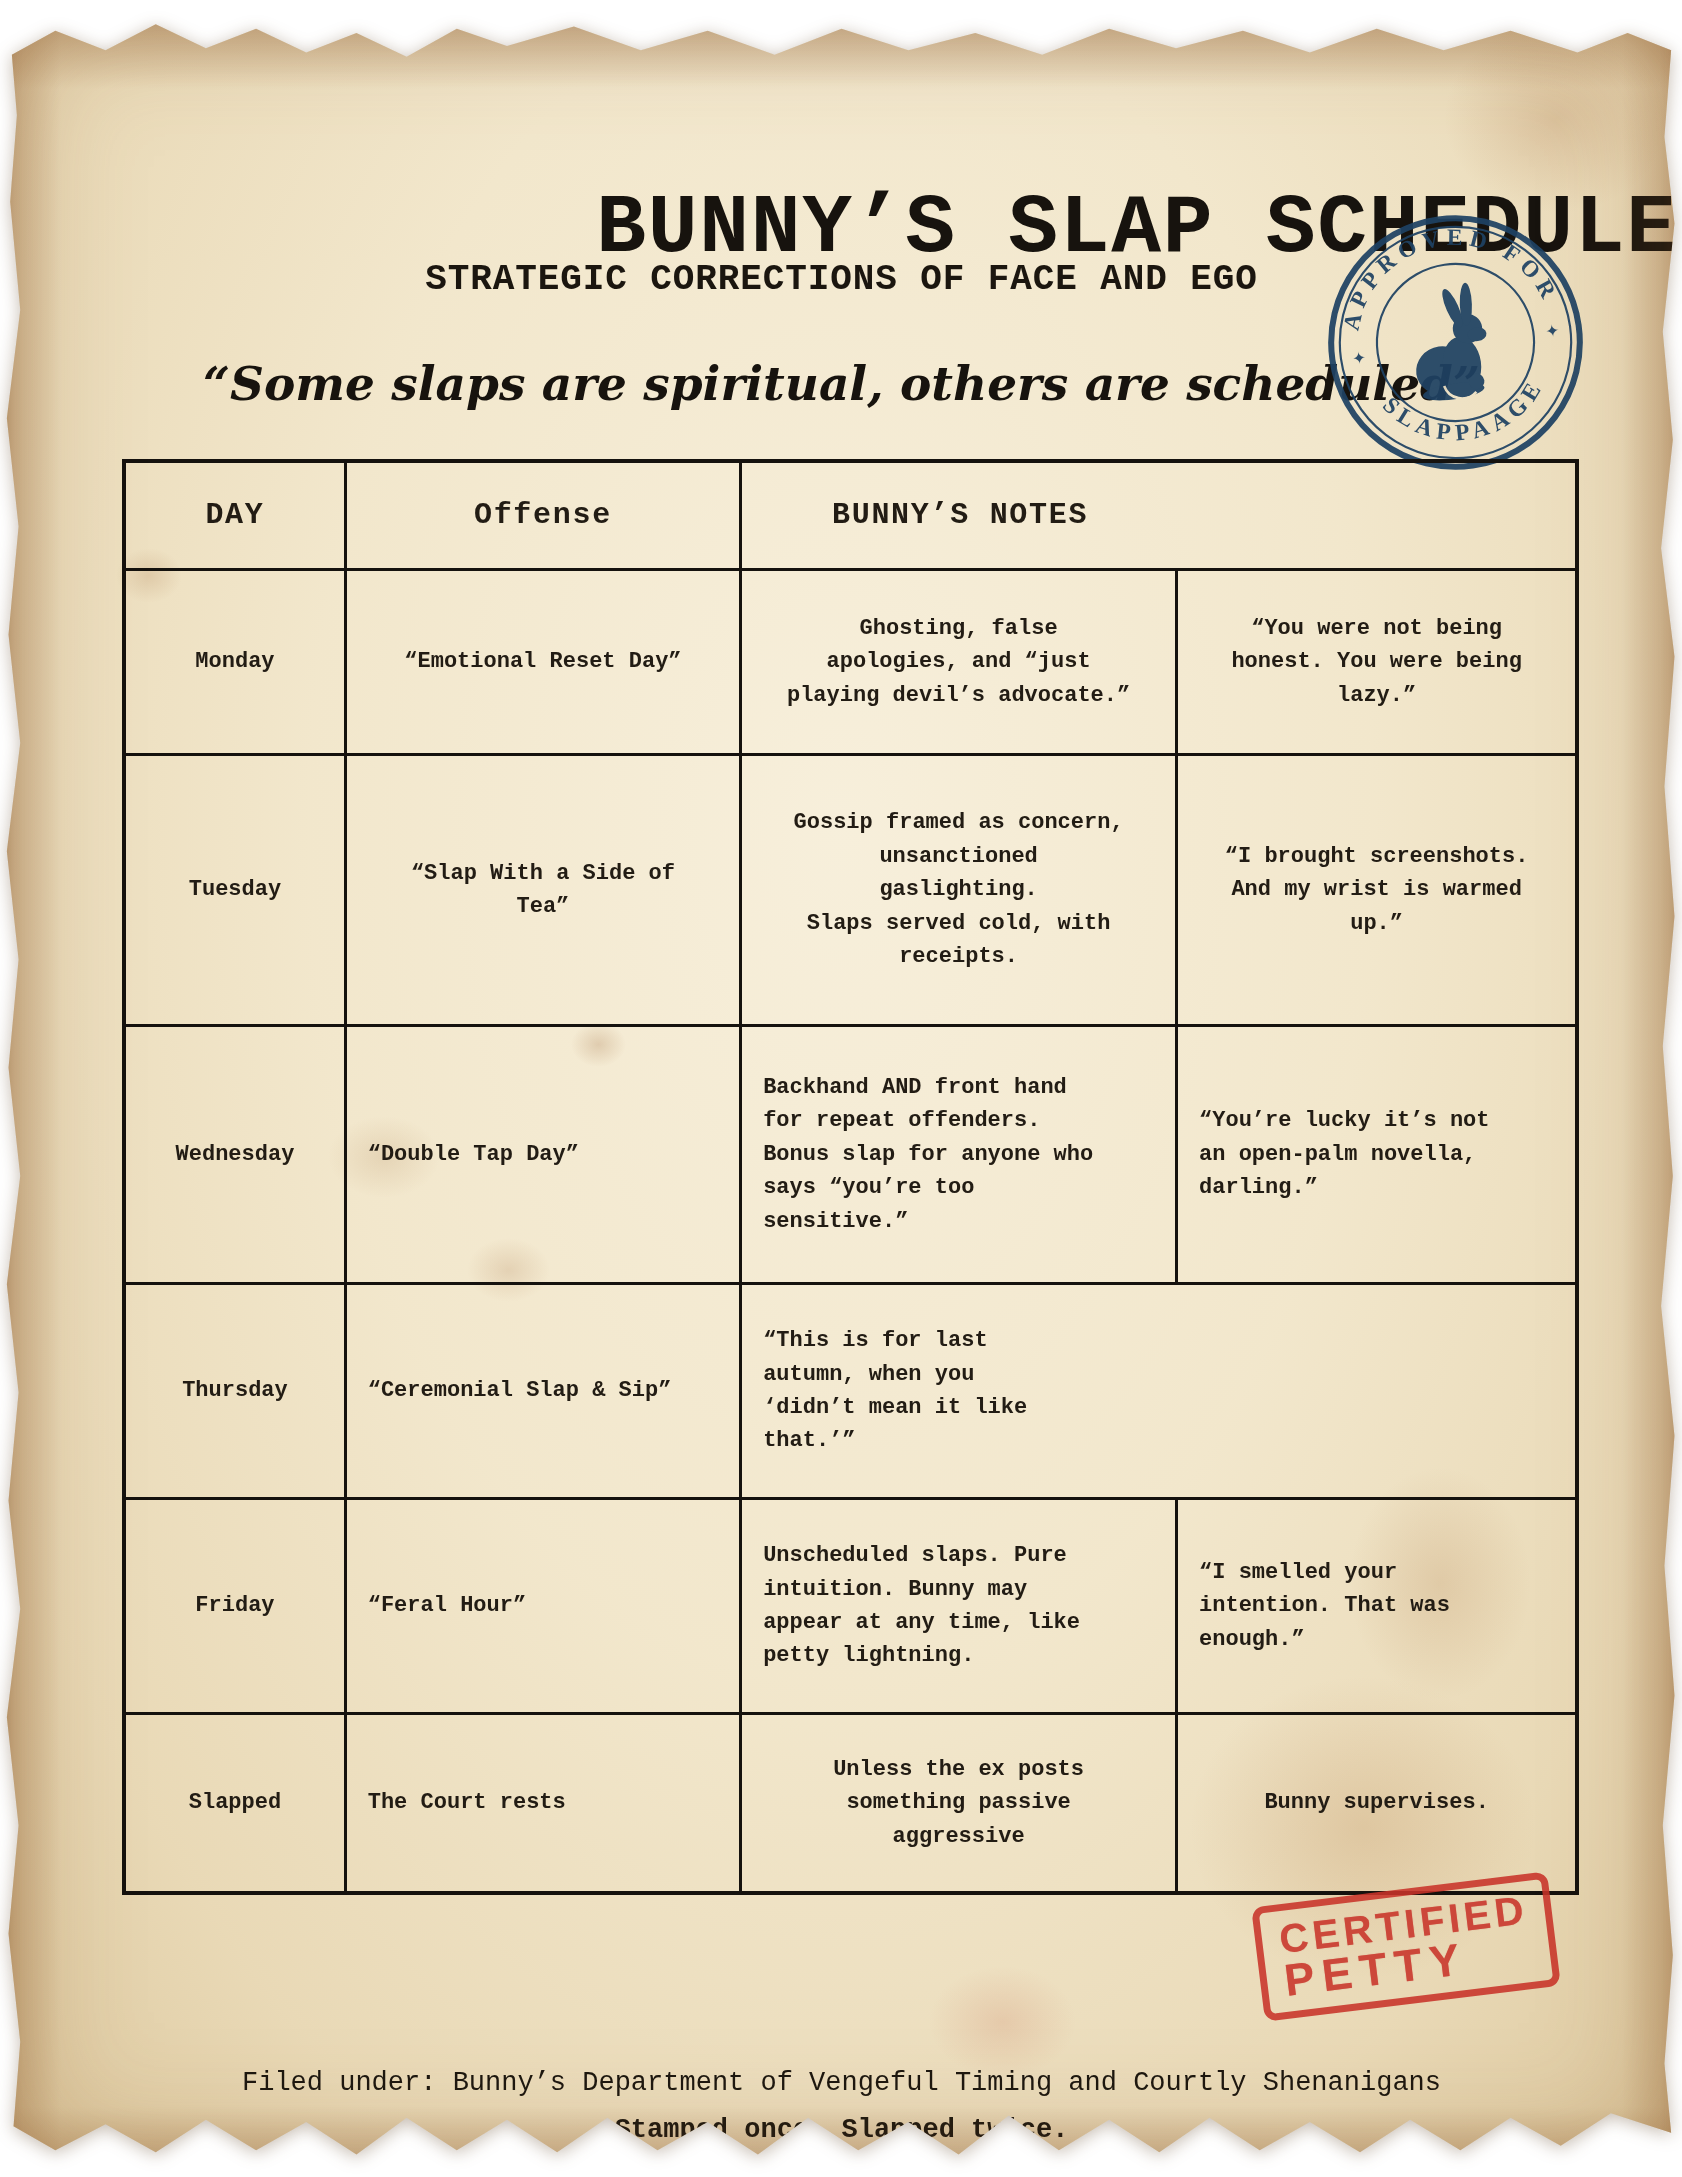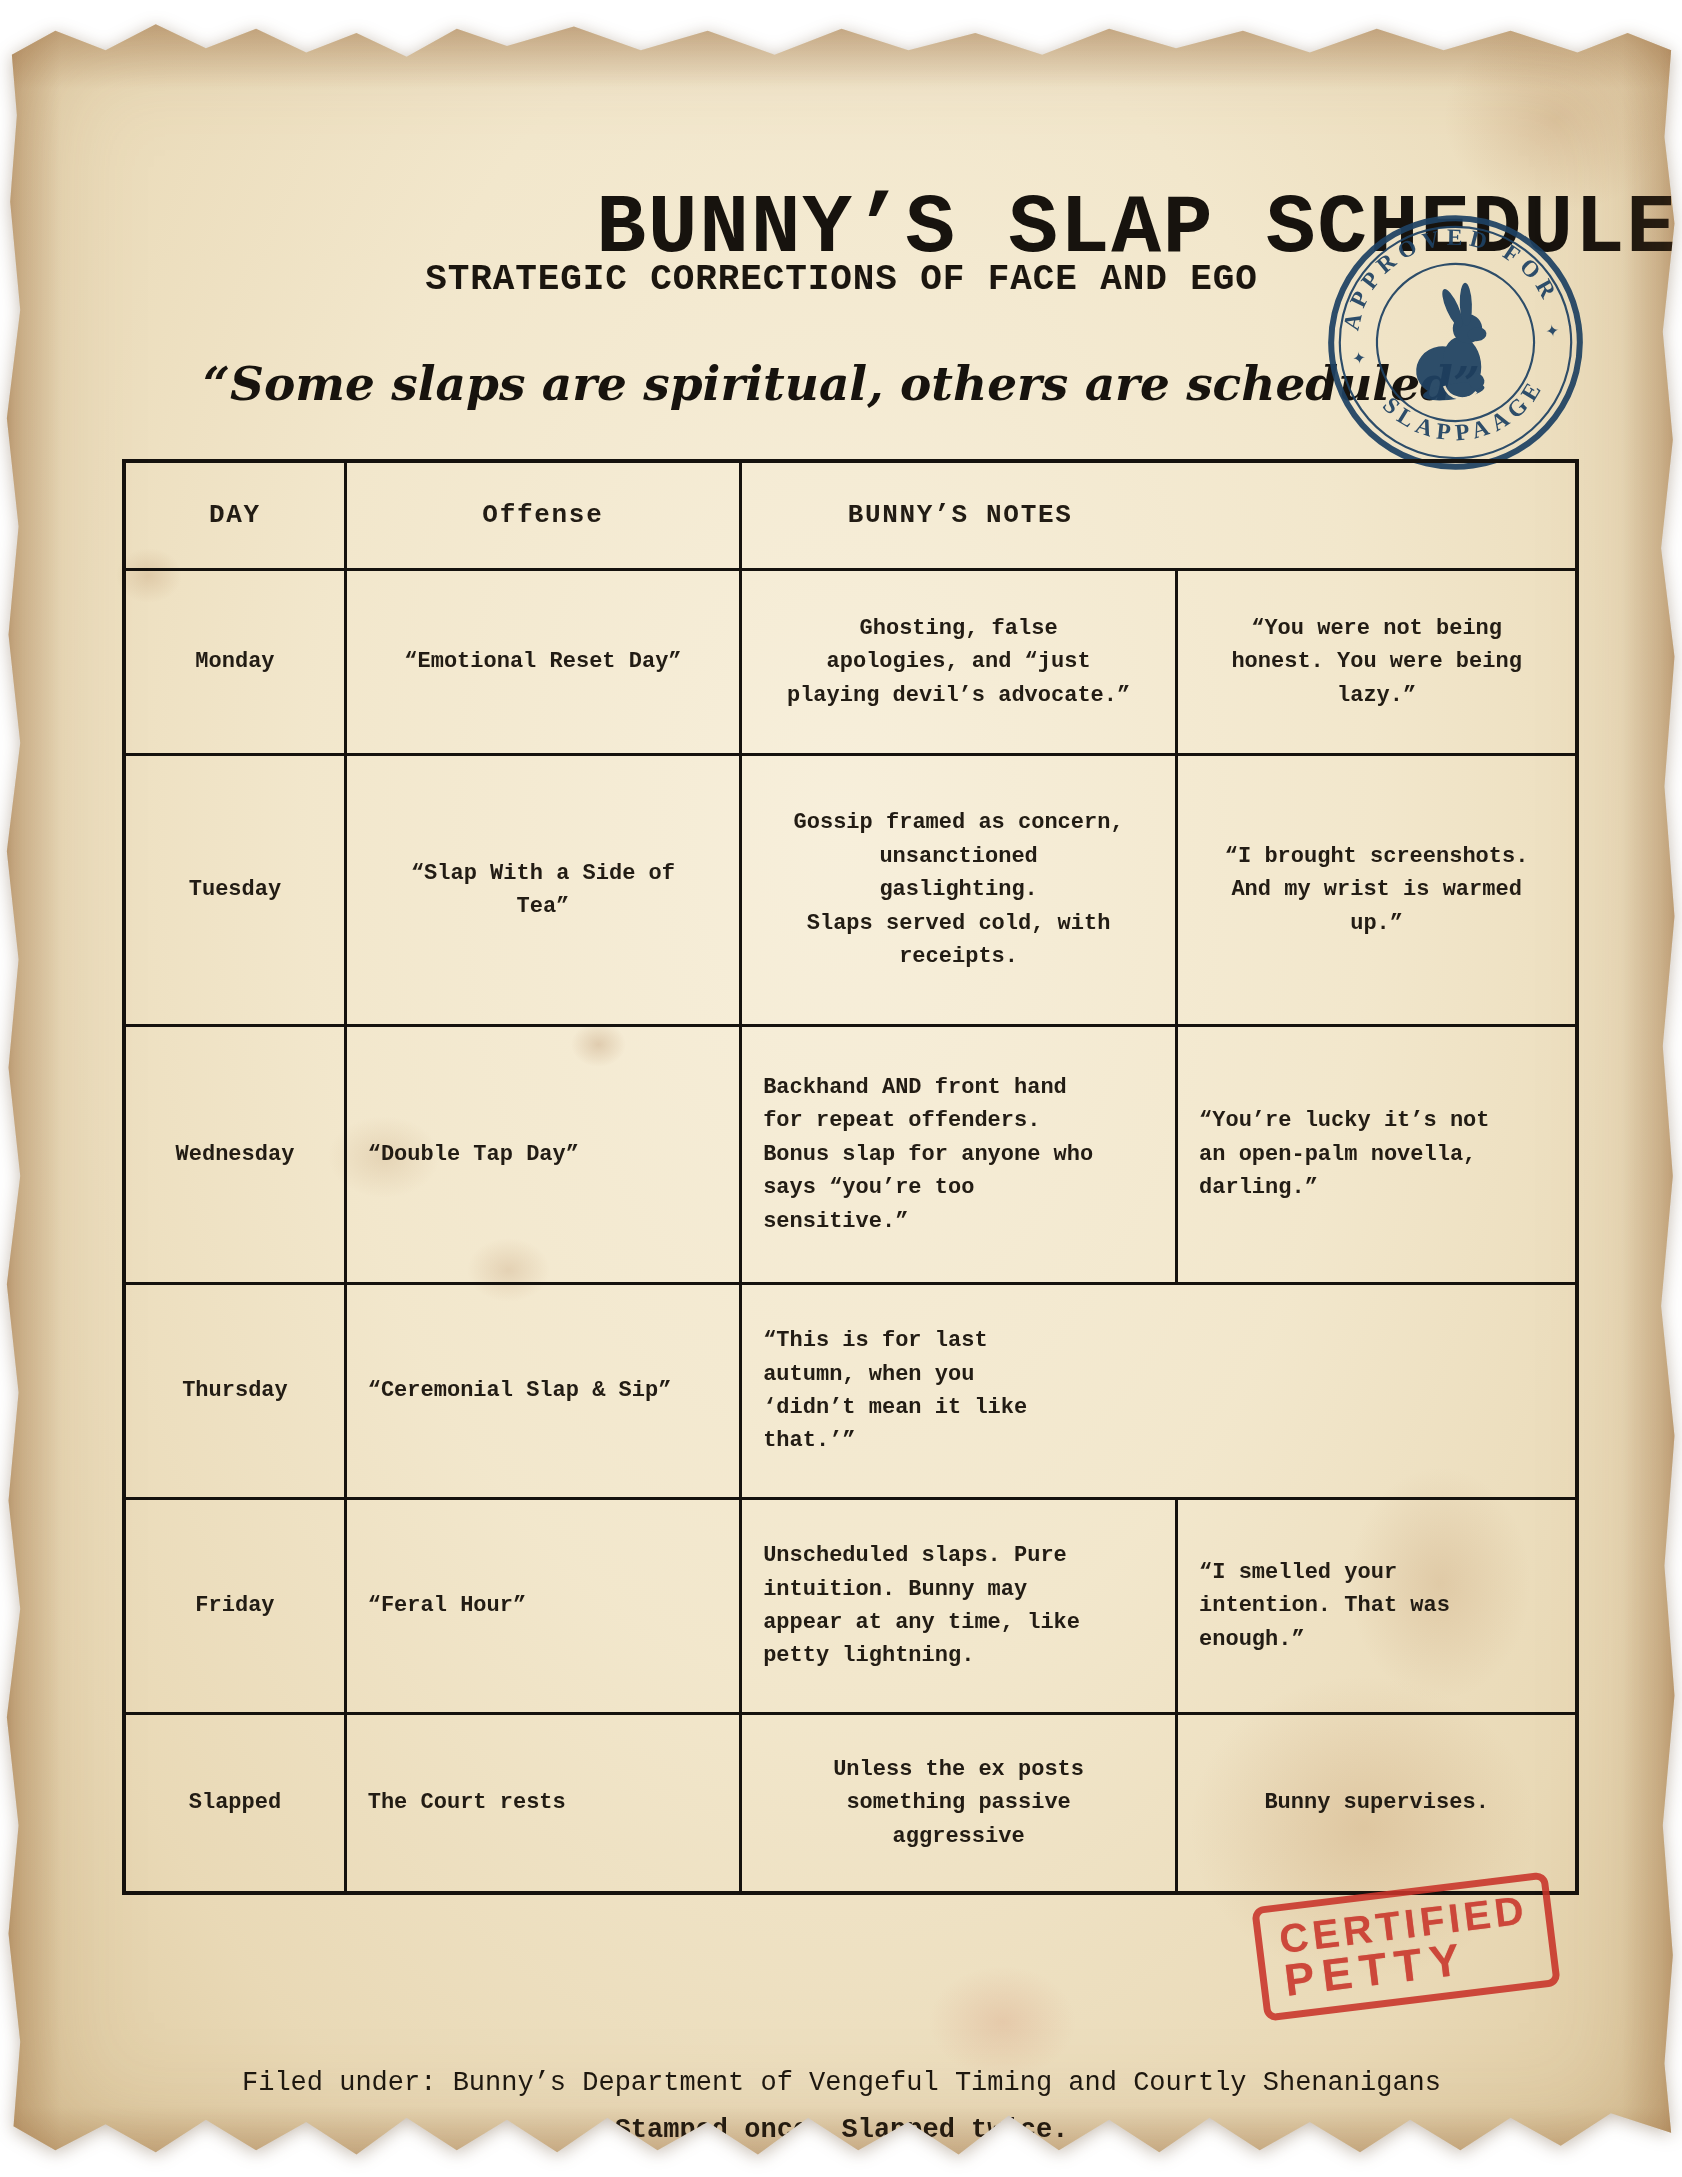--- a/index.html
+++ b/index.html
@@ -56,21 +56,21 @@
     border:4.3px solid #15120e;}
   .trow{display:grid;grid-template-columns:256fr 459fr 506fr 461fr;border-bottom:3.5px solid #15120e;}
   .trow:last-child{border-bottom:none;}
   .cell{border-right:3.5px solid #15120e;display:flex;flex-direction:column;justify-content:center;
     box-sizing:border-box;padding:15.6px 21px;font-size:22px;line-height:1.52;font-weight:700;
     white-space:pre-line;color:#221c14;}
   .cell:last-child{border-right:none;}
   .trow.head{min-height:105px;}
   .trow.r1{min-height:182px;} .trow.r2{min-height:268px;} .trow.r3{min-height:255px;}
   .trow.r4{min-height:212px;} .trow.r5{min-height:212px;} .trow.r6{min-height:176px;}
-  .cell.hd{font-size:26px;letter-spacing:1.7px;text-align:center;padding:8.6px;}
+  .cell.hd{font-size:30px;letter-spacing:1.7px;text-align:center;padding:8.6px;}
   .cell.day{text-align:center;padding:11px;}
   .cell.c{text-align:center;}
   .cell.l{text-align:left;}
 
   .disclaimer{position:absolute;left:0;top:1908px;width:100%;text-align:center;
     font-size:28px;font-weight:700;line-height:1.58;color:#1b160f;}
   .petty{position:absolute;left:1252px;top:1882px;transform:rotate(-7deg);
     border:7.8px solid #c9342a;border-radius:12px;padding:7px 17.3px 8.6px 17.3px;color:#c9342a;
     opacity:.88;text-shadow:0 0 0.9px rgba(201,52,42,.6);}
   .petty .l1{font-family:"Liberation Sans","DejaVu Sans",sans-serif;font-weight:700;

